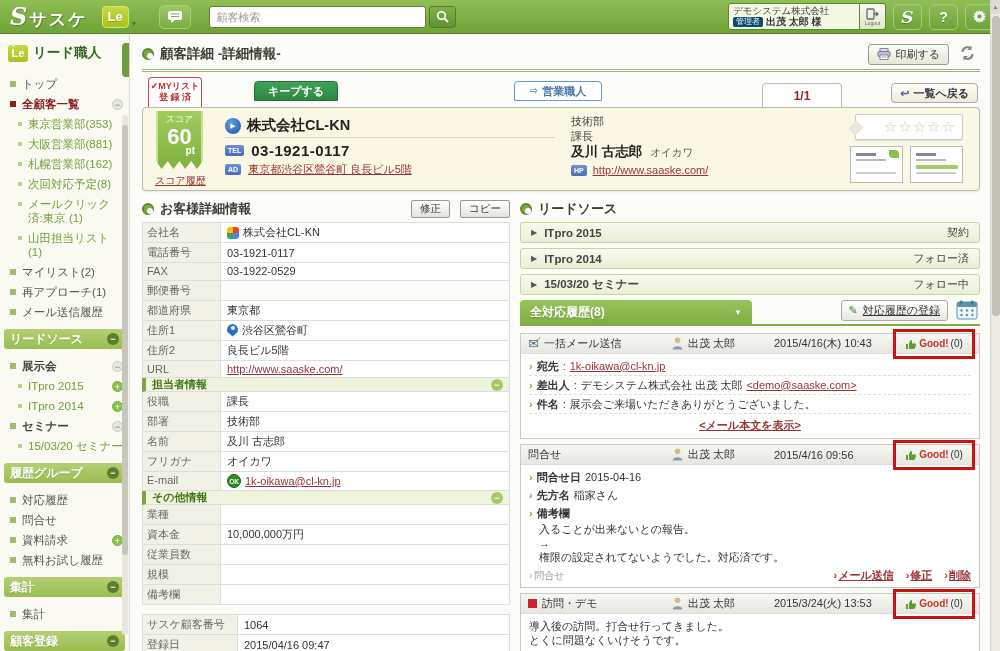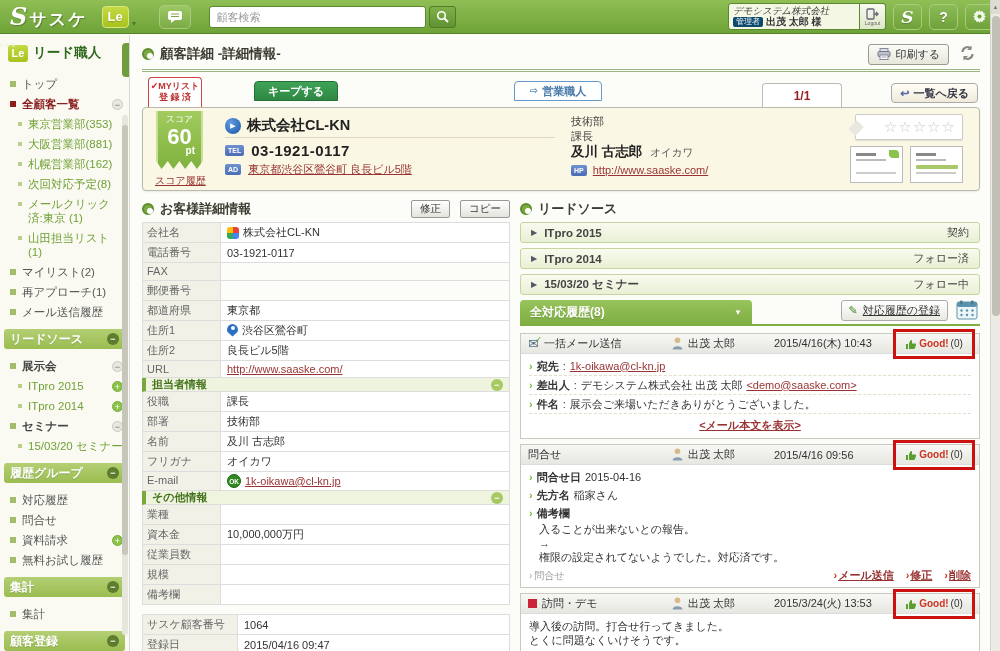--- a/index.html
+++ b/index.html
@@ -18,21 +18,21 @@
     color:#fff; font-weight:bold; font-size:13px; text-align:center; line-height:20px; margin-left:14px; text-shadow:0 1px 1px rgba(0,0,0,.2); }
   .le-caret { color:#4f7a27; font-size:7px; margin-left:2px; align-self:flex-end; margin-bottom:6px; }
   .chat-btn { width:32px; height:24px; border:1px solid #a9cc78; border-radius:5px; background:linear-gradient(#9cc766,#7cab45);
     margin-left:22px; display:flex; align-items:center; justify-content:center; }
   .search-wrap { display:flex; align-items:center; margin-left:18px; }
   .search-input { width:217px; height:22px; border:1px solid #5a8a30; border-radius:3px; padding:0 6px; font-size:11px; color:#333; background:#fff; }
   .search-input::placeholder { color:#999; }
   .search-btn { width:27px; height:22px; margin-left:3px; border:1px solid #4f7d28; border-radius:3px; background:linear-gradient(#7fb14a,#619131); display:flex; align-items:center; justify-content:center; }
   .top-right { margin-left:auto; display:flex; align-items:center; }
   .account-box { width:132px; height:27px; background:#f3f7e4; border:1px solid #5a8a30; border-radius:3px 0 0 3px; padding:1px 4px; line-height:11px; }
-  .account-line1 { font-size:9.5px; color:#444;font-style:italic; }
+  .account-line1 { font-size:9.5px; color:#444; }
   .account-line2 { display:flex; align-items:center; gap:3px; }
   .role-badge { background:#0c4a6e; color:#fff; font-size:8px; border-radius:2px; padding:0 3px; line-height:10px; }
   .account-user { font-size:10px; font-weight:bold; color:#333; }
   .logout-btn { width:26px; height:27px; background:linear-gradient(#f8faf0,#dfe8c8); border:1px solid #5a8a30; border-left:none; border-radius:0 3px 3px 0;
     display:flex; flex-direction:column; align-items:center; justify-content:center; color:#567; }
   .logout-btn .lo-text { font-size:5px; color:#666; }
   .top-icon-btn { width:29px; height:26px; margin-left:7px; border:1px solid #a9cc78; border-radius:5px; background:linear-gradient(#8cbb58,#6fa23a);
     color:#fff; font-weight:bold; font-size:14px; display:flex; align-items:center; justify-content:center; text-shadow:0 1px 1px rgba(0,0,0,.25); }
   .top-icon-btn.swirl { font-family:"DejaVu Serif",serif; font-style:italic; font-size:17px; }
 
@@ -512,20 +512,23 @@
           </div>
         </div>
       <div class="drow">
           <div class="dlabel">電話番号</div>
           <div class="dval">
             <span>03-1921-0117</span>
           </div>
         </div>
       <div class="drow">
           <div class="dlabel">FAX</div>
+          <div class="dval">
+            <span>03-1922-0529</span>
+          </div>
         </div>
       <div class="drow">
           <div class="dlabel">郵便番号</div>
         </div>
       <div class="drow">
           <div class="dlabel">都道府県</div>
           <div class="dval">
             <span>東京都</span>
           </div>
         </div>

